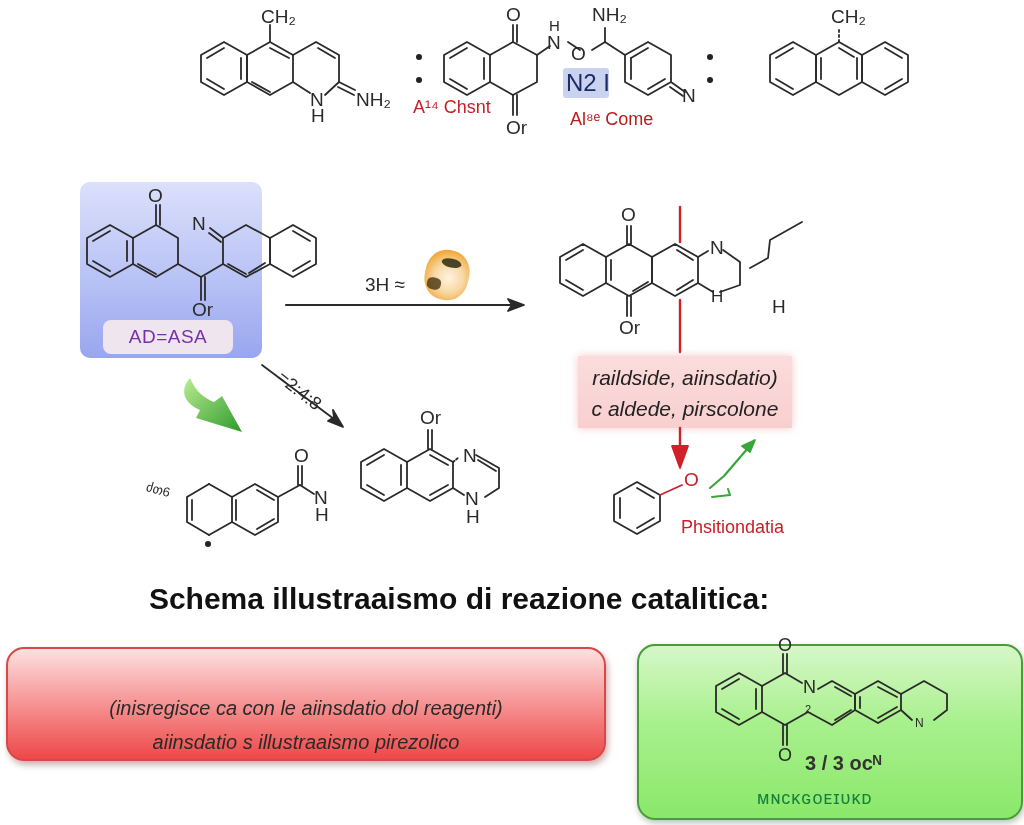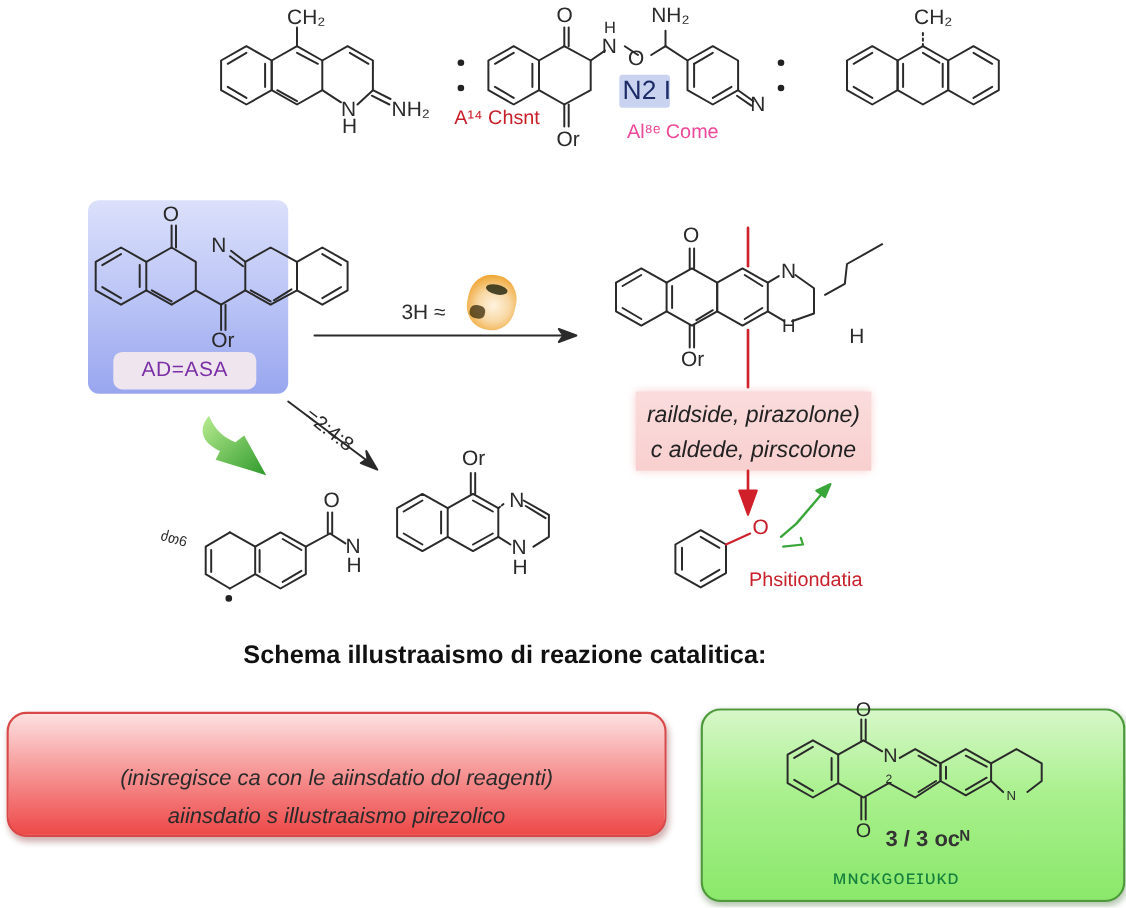--- a/index.html
+++ b/index.html
@@ -3,30 +3,30 @@
 <meta charset="utf-8">
 <style>
   html,body{margin:0;padding:0;background:#ffffff;}
   body{width:1024px;height:825px;position:relative;overflow:hidden;font-family:"Liberation Sans",sans-serif;color:#222;}
   svg.mol{position:absolute;overflow:visible;}
   svg.mol line, svg.mol polyline, svg.mol polygon, svg.mol path{stroke:#2a2a2a;stroke-width:1.8;fill:none;stroke-linejoin:round;stroke-linecap:round;}
   .lbl{position:absolute;font-family:"Liberation Sans",sans-serif;color:#2a2a2a;white-space:nowrap;line-height:1;}
   .atom{font-size:19px;}
   .dot{position:absolute;width:6px;height:6px;border-radius:50%;background:#222;}
   .red{color:#c8202a;}
-  .blue{color:#ec4899;}
+  .blue{color:#b91c1c;}
   .chip-n21{position:absolute;left:563px;top:68px;width:46px;height:30px;background:#c9d3f0;border-radius:3px;}
   .blue-panel{position:absolute;left:80px;top:182px;width:182px;height:176px;border-radius:10px;
     background:linear-gradient(180deg,#dbe0fb 0%,#b8c2f5 55%,#98a6ef 100%);}
   .pill{position:absolute;left:103px;top:320px;width:130px;height:34px;border-radius:8px;background:#efe5ee;
     color:#7a2fa6;font-size:19px;display:flex;align-items:center;justify-content:center;letter-spacing:0.5px;}
   .pink-box{position:absolute;left:578px;top:356px;width:214px;height:72px;background:linear-gradient(180deg,#fbdcdc,#f8cfcf);
     box-shadow:0 0 8px rgba(240,160,160,0.6);}
   .pink-box .ln{position:absolute;left:0;width:100%;text-align:center;font-style:italic;font-size:21px;color:#222;}
-  .title{position:absolute;left:0;width:918px;top:582px;text-align:center;font-weight:bold;font-size:23px;color:#111;}
+  .title{position:absolute;left:0;width:918px;top:582px;text-align:center;font-weight:bold;font-size:30px;color:#111;}
   .red-box{position:absolute;left:6px;top:647px;width:596px;height:110px;border-radius:18px;
     background:linear-gradient(180deg,#fde0e0 0%,#f79a9a 45%,#ee4848 100%);border:2px solid #d84848;
     box-shadow:2px 4px 6px rgba(120,30,30,0.35);}
   .red-box .ln{position:absolute;left:0;width:100%;text-align:center;font-style:italic;font-size:20px;color:#2a2a2a;}
   .green-box{position:absolute;left:637px;top:644px;width:382px;height:172px;border-radius:18px;
     background:linear-gradient(180deg,#d6f7c8 0%,#a8f08c 45%,#8ae86a 100%);border:2px solid #4c9a3a;
     box-shadow:1px 3px 6px rgba(40,90,30,0.35);}
   .catalyst{position:absolute;left:425px;top:250px;width:44px;height:50px;border-radius:45%;
     background:radial-gradient(circle at 55% 55%,#fff3df 0%,#f8d8a4 40%,#f0a838 75%,#d07a14 100%);
     transform:rotate(12deg);}
@@ -187,21 +187,21 @@
   <line x1="680" y1="207" x2="680" y2="242" style="stroke:#d0202a;stroke-width:2.4;"></line>
   <line x1="680" y1="300" x2="680" y2="352" style="stroke:#d0202a;stroke-width:2.4;"></line>
 </svg>
 <span class="lbl atom" style="left:621px;top:205px;">O</span>
 <span class="lbl atom" style="left:710px;top:238px;">N</span>
 <span class="lbl atom" style="left:711px;top:288px;font-size:17px;">H</span>
 <span class="lbl atom" style="left:619px;top:318px;">Or</span>
 <span class="lbl atom" style="left:772px;top:297px;">H</span>
 
 <div class="pink-box">
-  <div class="ln" style="top:10px;">raildside, pirazolone)</div>
+  <div class="ln" style="top:10px;">raildside, aiinsdatio)</div>
   <div class="ln" style="top:41px;text-align:center;">c aldede, pirscolone</div>
 </div>
 
 <svg class="mol" style="left:0;top:0;" width="1024" height="825">
   <line x1="680" y1="428" x2="680" y2="450" style="stroke:#d0202a;stroke-width:2.4;"></line>
   <polygon points="680,468 672,446 688,446" style="fill:#d0202a;stroke:#d0202a;"></polygon>
   <polygon points="614,495 637,482 660,495 660,521 637,534 614,521"></polygon>
   <line x1="620" y1="498" x2="620" y2="518"></line>
     <line x1="637" y1="528" x2="654" y2="518"></line>
     <line x1="654" y1="498" x2="637" y2="488"></line>

